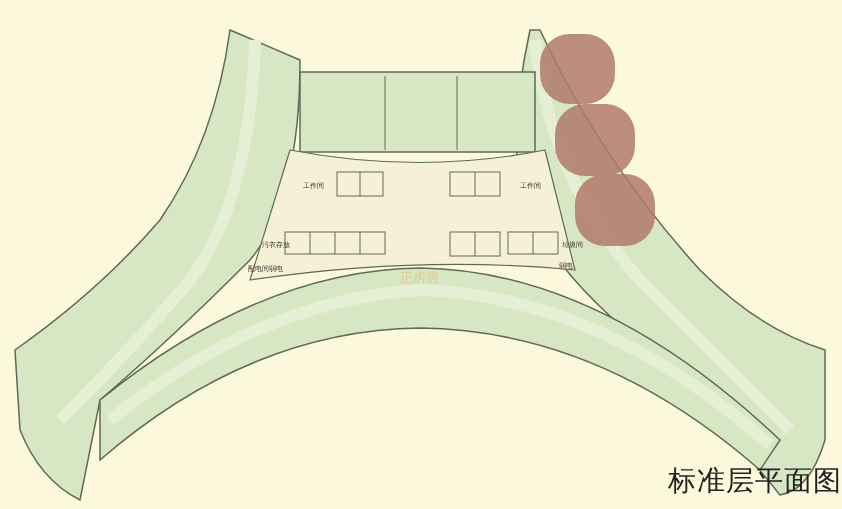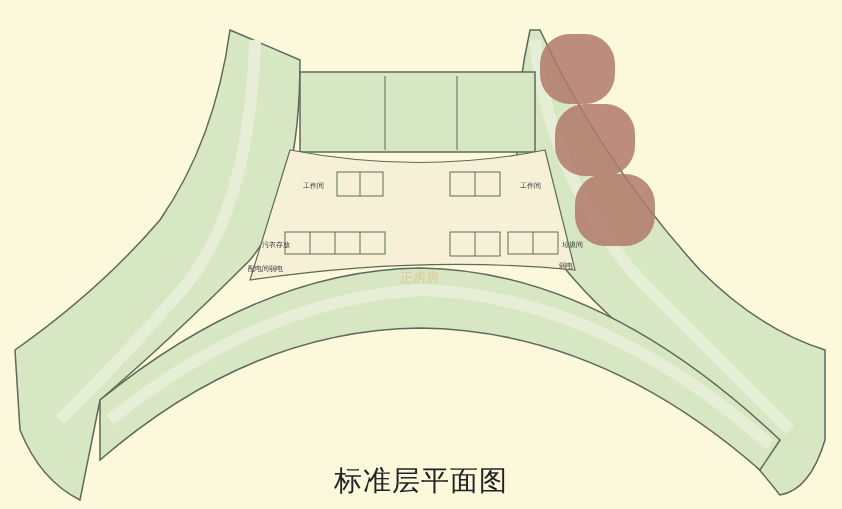--- a/index.html
+++ b/index.html
@@ -1,18 +1,18 @@
 <!DOCTYPE html>
 <html><head>
   <meta charset="utf-8">
   <style>
     html, body { margin: 0; padding: 0; }
     body { width: 842px; height: 509px; background: #fcf8dc; overflow: hidden; position: relative; font-family: "DejaVu Sans", sans-serif; }
     #plan { position: absolute; left: 0; top: 0; width: 842px; height: 509px; }
-    .title { position: absolute; left: 0; width: 842px; top: 462px; text-align: center; font-size: 28px; color: #222; letter-spacing: 1px; font-family: "DejaVu Sans", sans-serif; }
+    .title { position: absolute; left: 0; width: 842px; top: 462px; text-align: right; font-size: 28px; color: #222; letter-spacing: 1px; font-family: "DejaVu Sans", sans-serif; }
     .lbl { font-size: 7px; fill: #333; font-family: "DejaVu Sans", sans-serif; }
     .wm { font-size: 13px; fill: #e6c08a; opacity: 0.8; font-family: "DejaVu Sans", sans-serif; }
   </style>
 </head>
 <body>
 
 <svg id="plan" viewBox="0 0 842 509" xmlns="http://www.w3.org/2000/svg">
 
   <path d="M230,30 L300,60 Q300,200 250,260 Q170,340 100,400 L80,500 Q40,480 20,430 L15,350 Q100,290 160,220 Q215,140 230,30 Z" fill="#d7e6c3" stroke="#5e6a59" stroke-width="1.5"></path>
 

